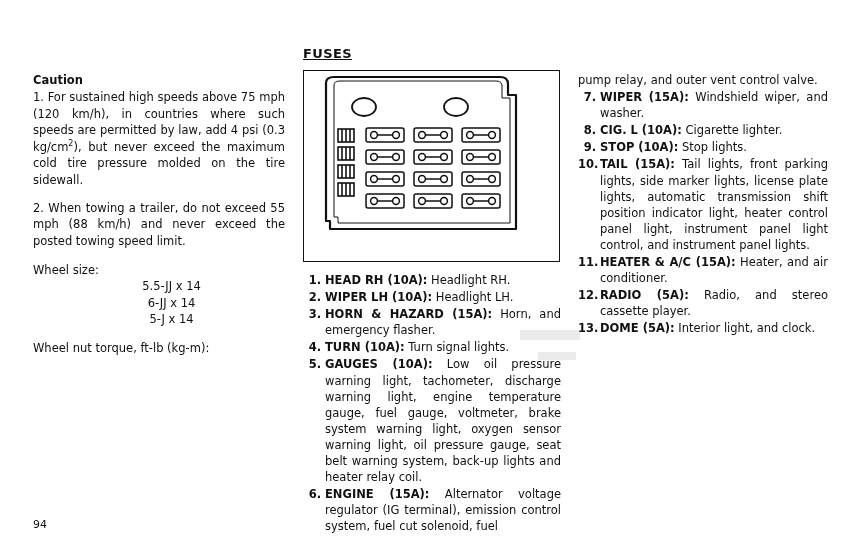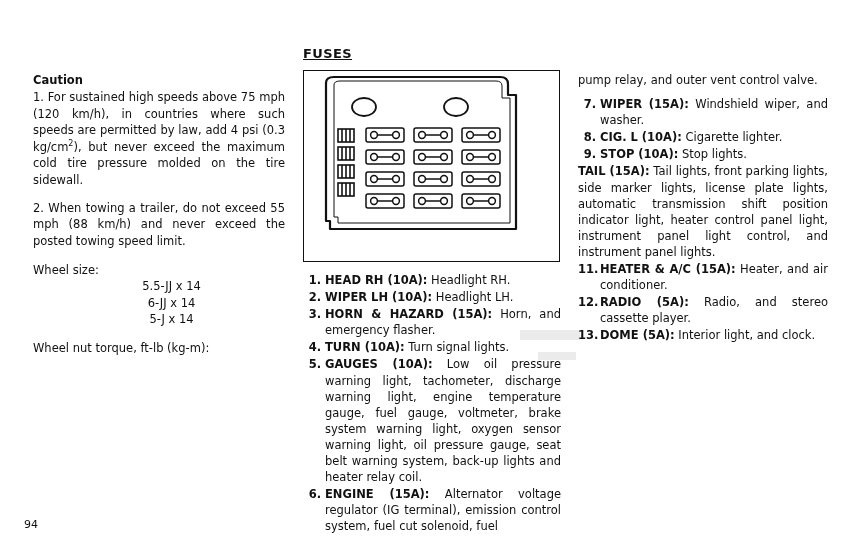--- a/index.html
+++ b/index.html
@@ -101,26 +101,26 @@
     font-weight: bold;
     padding-right: 4px;
   }
   .item .body {
     flex: 1 1 auto;
     text-align: justify;
   }
   .item .body b { font-weight: bold; }
   .cont {
     text-align: justify;
-    margin-bottom: 8px;
+    margin-bottom: 1px;
   }
 
   .page-num {
     position: absolute;
-    left: 24px;
+    left: 33px;
     top: 518px;
     font-size: 11px;
   }
 
   
   .smudge {
     position: absolute;
     background: #d8d8d8;
     opacity: 0.5;
   }
@@ -281,20 +281,21 @@
     </div>
     <div class="item">
       <div class="num">8.</div>
       <div class="body"><b>CIG. L (10A):</b> <span>Cigarette lighter.</span></div>
     </div>
     <div class="item">
       <div class="num">9.</div>
       <div class="body"><b>STOP (10A):</b> <span>Stop lights.</span></div>
     </div>
     <div class="item">
+      <div class="num">10.</div>
       <div class="body"><b>TAIL (15A):</b> <span>Tail lights, front parking lights, side marker lights, license plate lights, automatic transmission shift position indicator light, heater control panel light, instrument panel light control, and instrument panel lights.</span></div>
     </div>
     <div class="item">
       <div class="num">11.</div>
       <div class="body"><b>HEATER &amp; A/C (15A):</b> <span>Heater, and air conditioner.</span></div>
     </div>
     <div class="item">
       <div class="num">12.</div>
       <div class="body"><b>RADIO (5A):</b> <span>Radio, and stereo cassette player.</span></div>
     </div>

